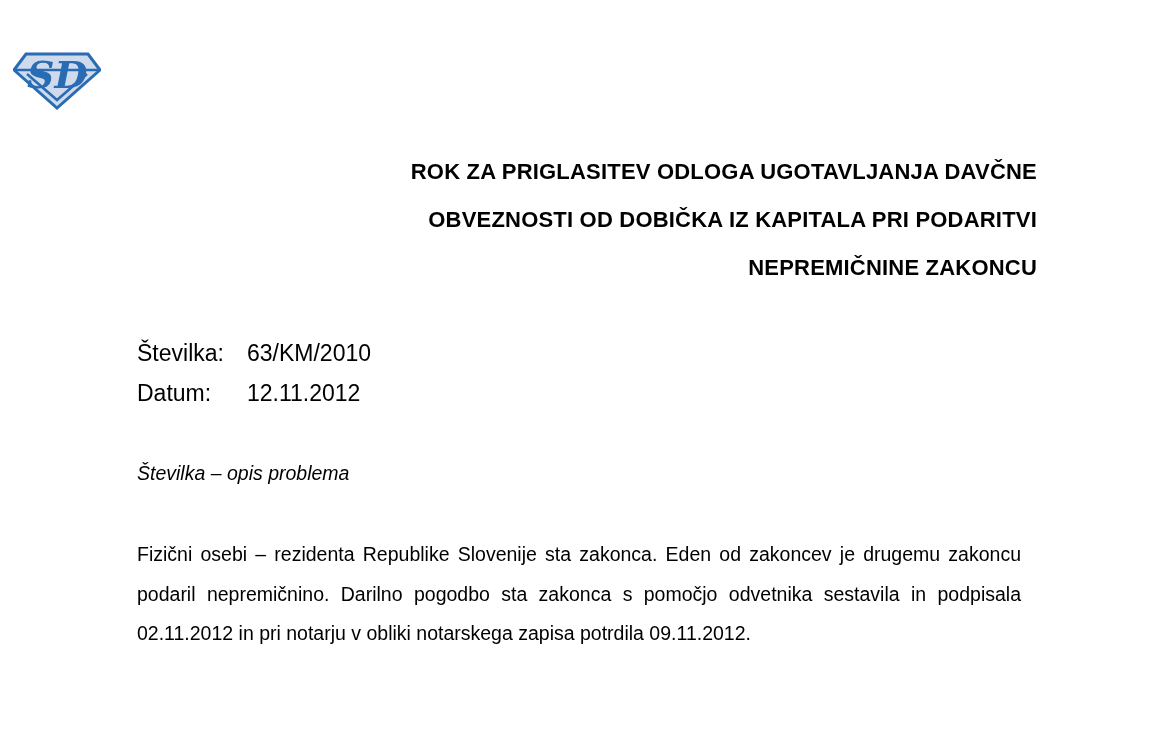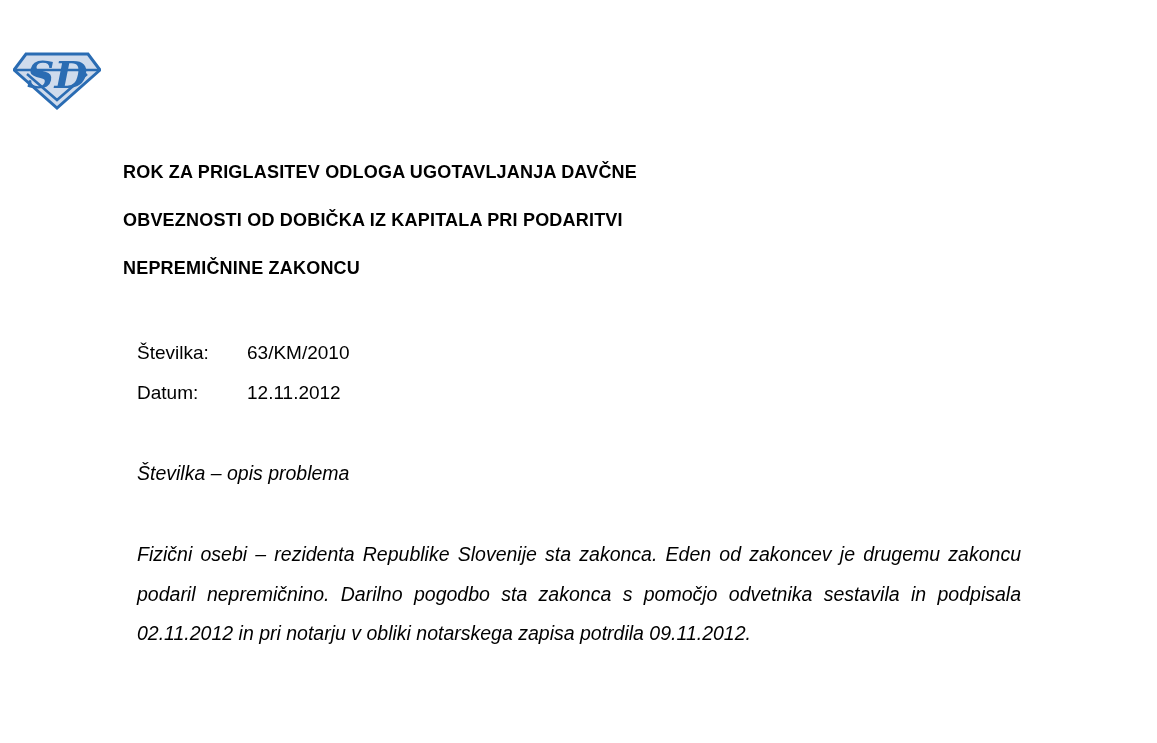--- a/index.html
+++ b/index.html
@@ -20,36 +20,36 @@
   }
   .logo {
     position: absolute;
     left: 13px;
     top: 48px;
     width: 88px;
     height: 64px;
   }
   .doc-title {
     position: absolute;
-    left: 123px;
+    left: 153px;
     top: 148px;
     width: 884px;
-    text-align: left;
+    text-align: right;
     font-weight: bold;
-    font-size: 18px;
+    font-size: 22px;
     line-height: 48px;
     letter-spacing: 0.2px;
     color: #000000;
   }
   .meta-block {
     position: absolute;
     left: 137px;
     top: 333px;
     width: 884px;
-    font-size: 19px;
+    font-size: 23px;
     line-height: 40px;
   }
   .meta-row {
     display: flex;
   }
   .meta-label {
     width: 110px;
     flex: 0 0 110px;
   }
   .section-heading {
@@ -63,21 +63,20 @@
   }
   .body-paragraph {
     position: absolute;
     left: 137px;
     top: 535px;
     width: 884px;
     font-size: 19.5px;
     line-height: 39.5px;
     text-align: justify;
     text-align-last: left;
-    font-style: italic;
   }
 </style>
 </head>
 <body>
 
 <div class="page">
 
   <svg class="logo" viewBox="0 0 88 64" xmlns="http://www.w3.org/2000/svg">
     <path d="M 13 6 L 75 6 L 87 22 L 44 60 L 1 22 Z" fill="#cfdbec" stroke="#2a6cb3" stroke-width="3" stroke-linejoin="miter"></path>
     <line x1="1" y1="22" x2="87" y2="22" stroke="#2a6cb3" stroke-width="2.5"></line>

